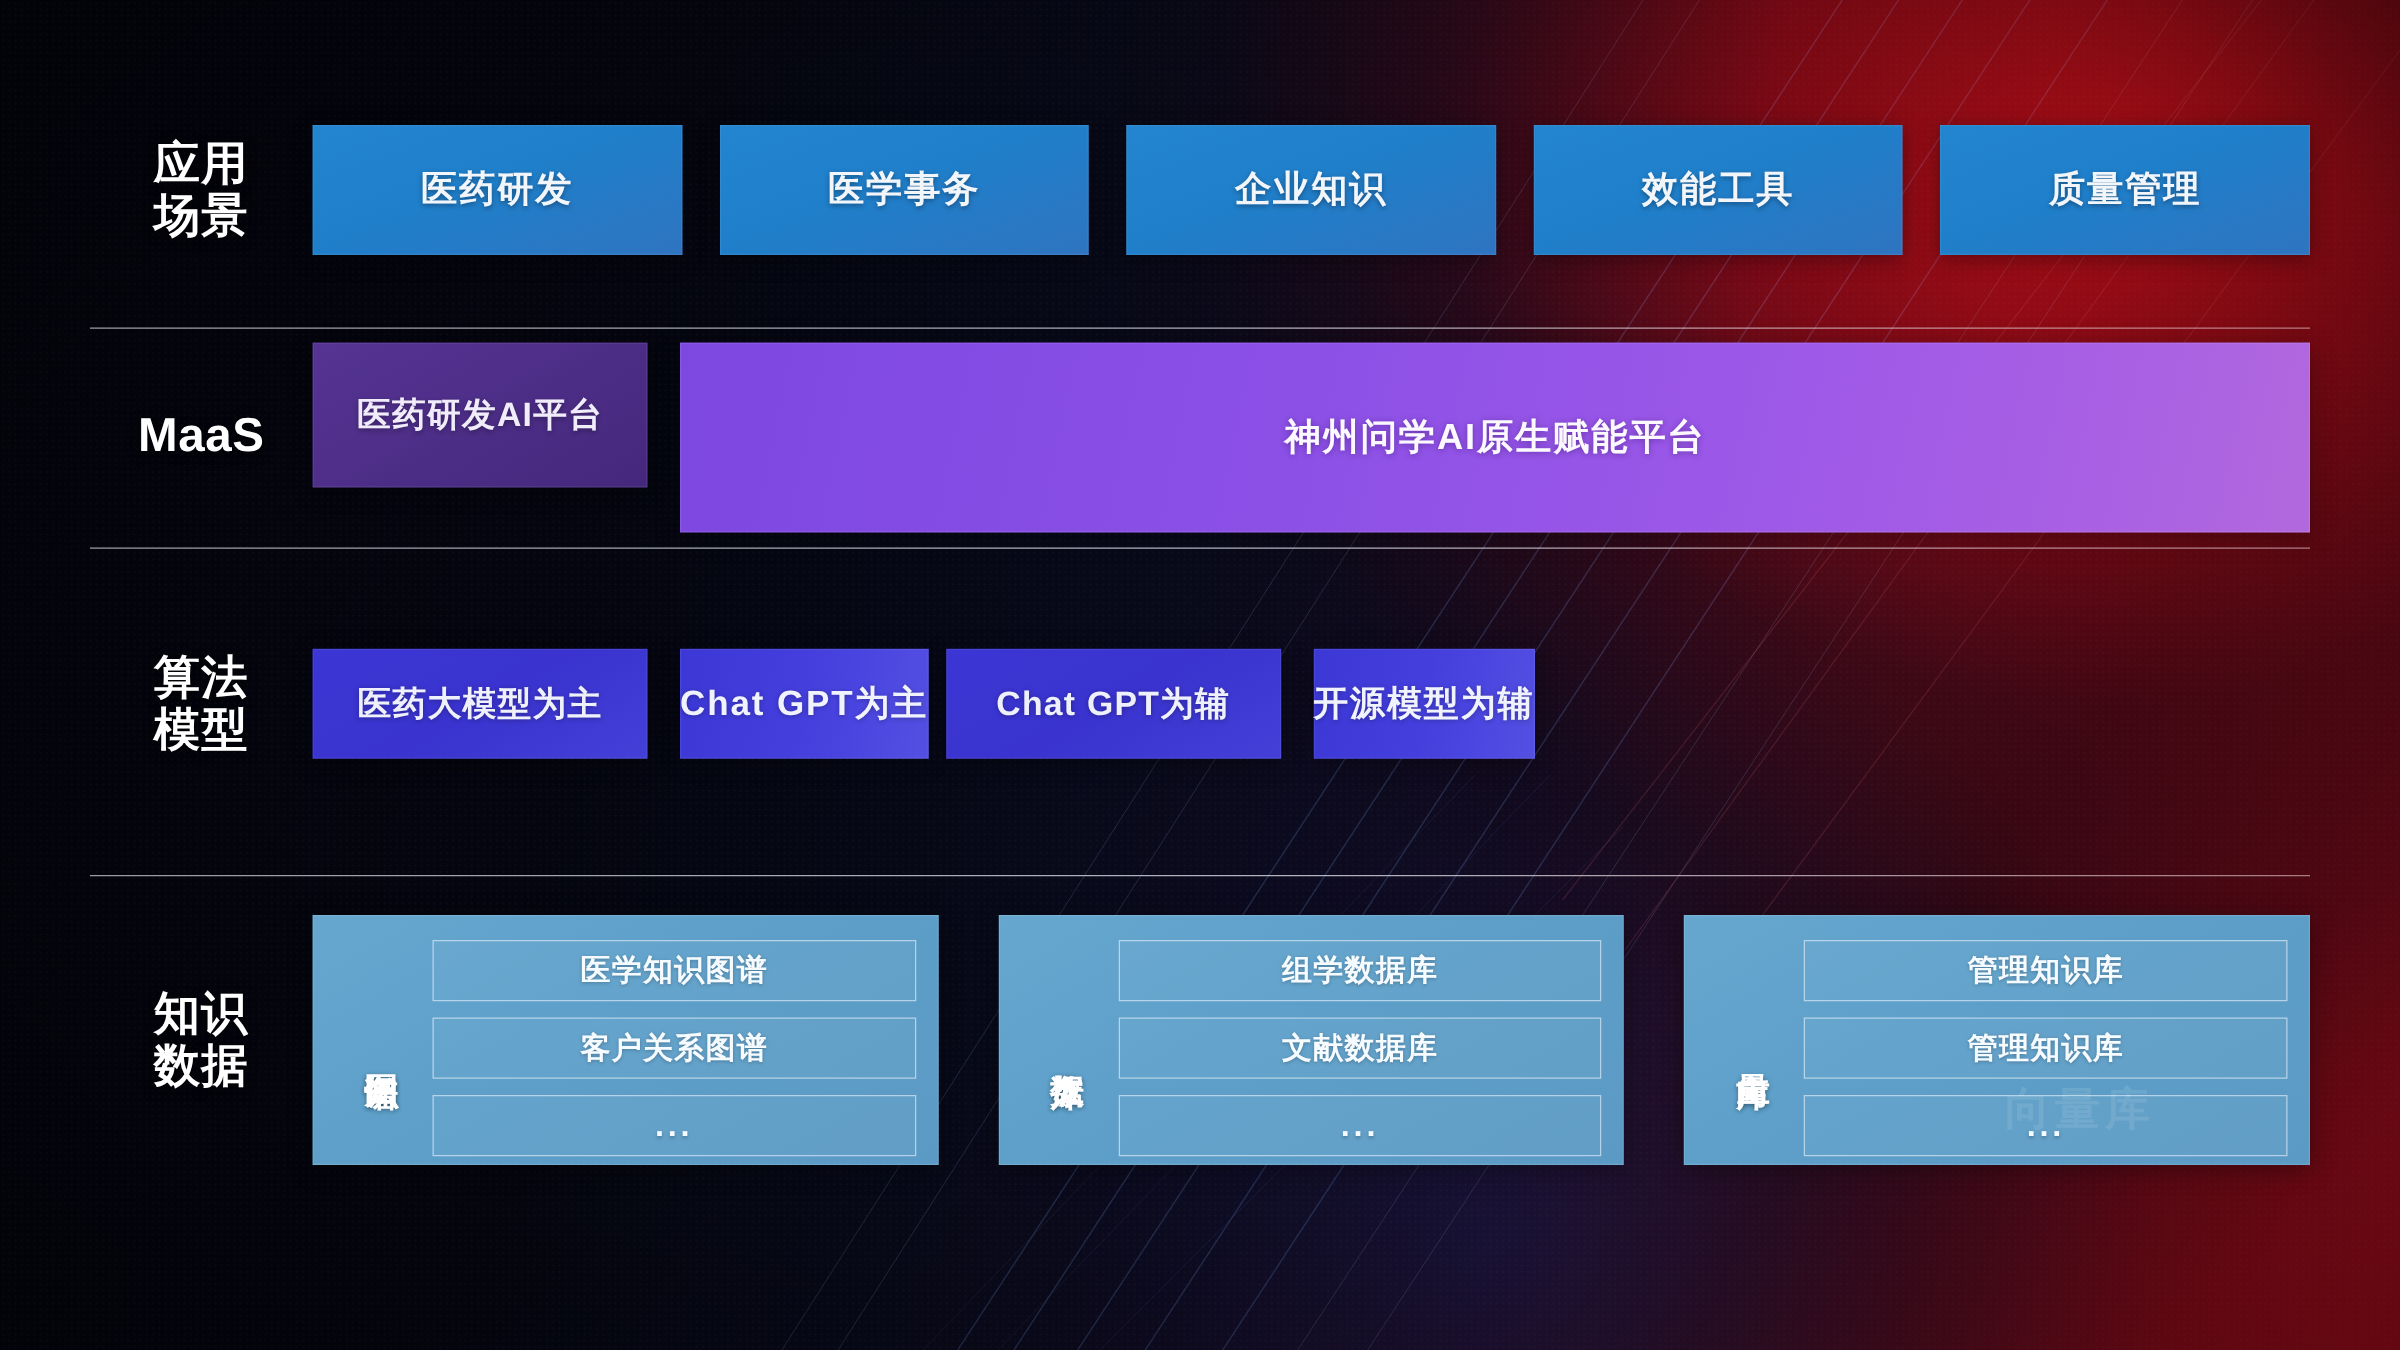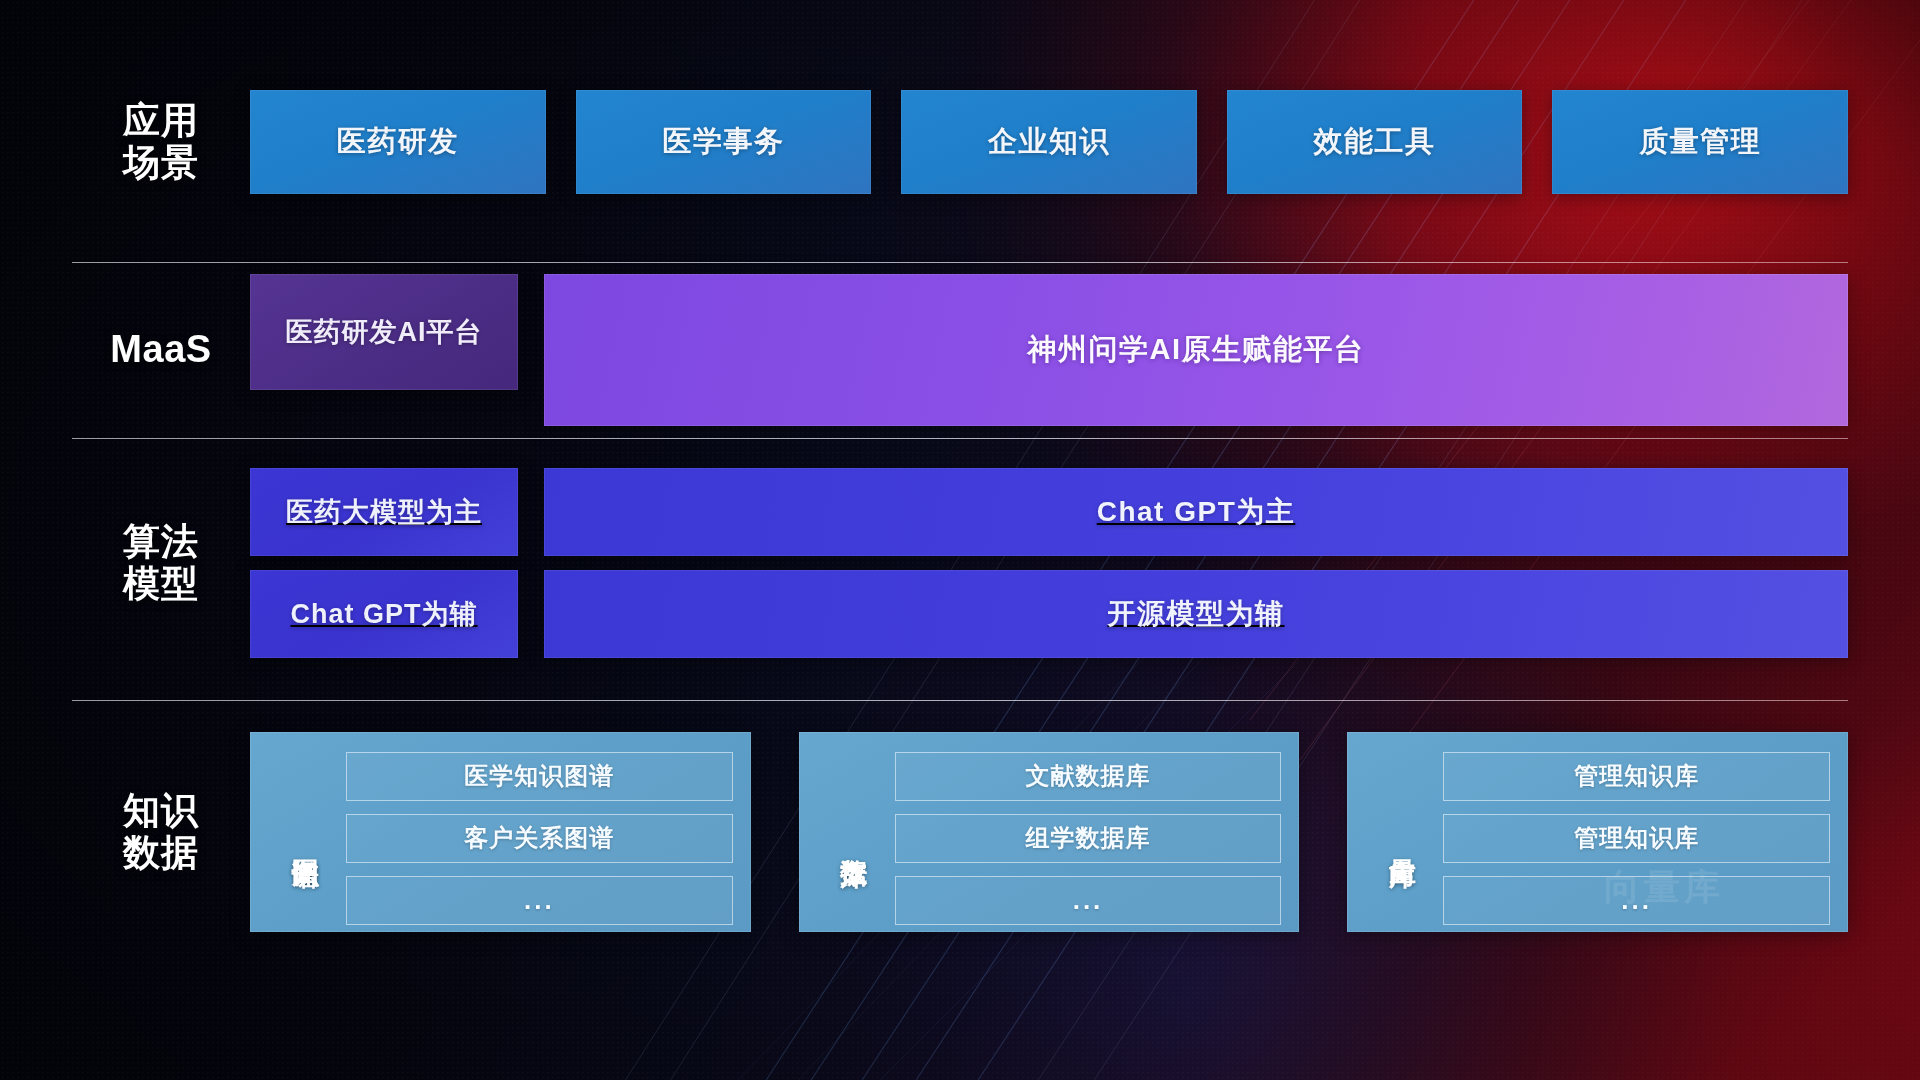--- a/index.html
+++ b/index.html
@@ -144,23 +144,22 @@
     color: #fbf9ff;
     font-size: 29px;
     font-weight: 700;
     letter-spacing: 1.5px;
     text-shadow: 0 1px 5px rgba(40,10,80,0.4);
   }
 
   
   .algo {
     display: flex;
-    flex-direction: column;
+    flex-direction: row;
     gap: 14px;
-    text-decoration: underline;
   }
   .algo-line { display: flex; gap: 26px; }
   .algo-left {
     flex: 0 0 268px;
     height: 88px;
     display: flex;
     align-items: center;
     justify-content: center;
     background: linear-gradient(150deg, #3b36d4 0%, #3a33cf 50%, #4340d8 100%);
     box-shadow: inset 0 0 0 1px rgba(255,255,255,0.07), 0 3px 16px rgba(0,0,0,0.35);
@@ -280,21 +279,21 @@
         <path d="M1240 620 L760 1120"></path>
         <path d="M1300 660 L840 1120"></path>
       </g>
     </svg>
   </div>
   <div class="bg-dots"></div>
   <div class="bg-vignette"></div>
 
   <div id="content">
 
-    <div class="row" style="top:90px; height:104px;">
+    <div class="row" style="top:100px; height:104px;">
       <div class="row-label">
         <div>应用</div>
         <div>场景</div>
       </div>
       <div class="row-body">
         <div class="apps">
           <div class="app-box">医药研发</div>
           <div class="app-box">医学事务</div>
           <div class="app-box">企业知识</div>
           <div class="app-box">效能工具</div>
@@ -353,22 +352,22 @@
             <div class="kd-items">
               <div class="kd-item">医学知识图谱</div>
               <div class="kd-item">客户关系图谱</div>
               <div class="kd-item ellipsis">...</div>
             </div>
           </div>
 
           <div class="kd-card">
             <div class="kd-vlabel">数据库</div>
             <div class="kd-items">
+              <div class="kd-item">组学数据库</div>
               <div class="kd-item">文献数据库</div>
-              <div class="kd-item">组学数据库</div>
               <div class="kd-item ellipsis">...</div>
             </div>
           </div>
 
           <div class="kd-card">
             <div class="kd-vlabel">向量库</div>
             <div class="kd-items">
               <div class="kd-item">管理知识库</div>
               <div class="kd-item">管理知识库</div>
               <div class="kd-item ellipsis">...</div>

